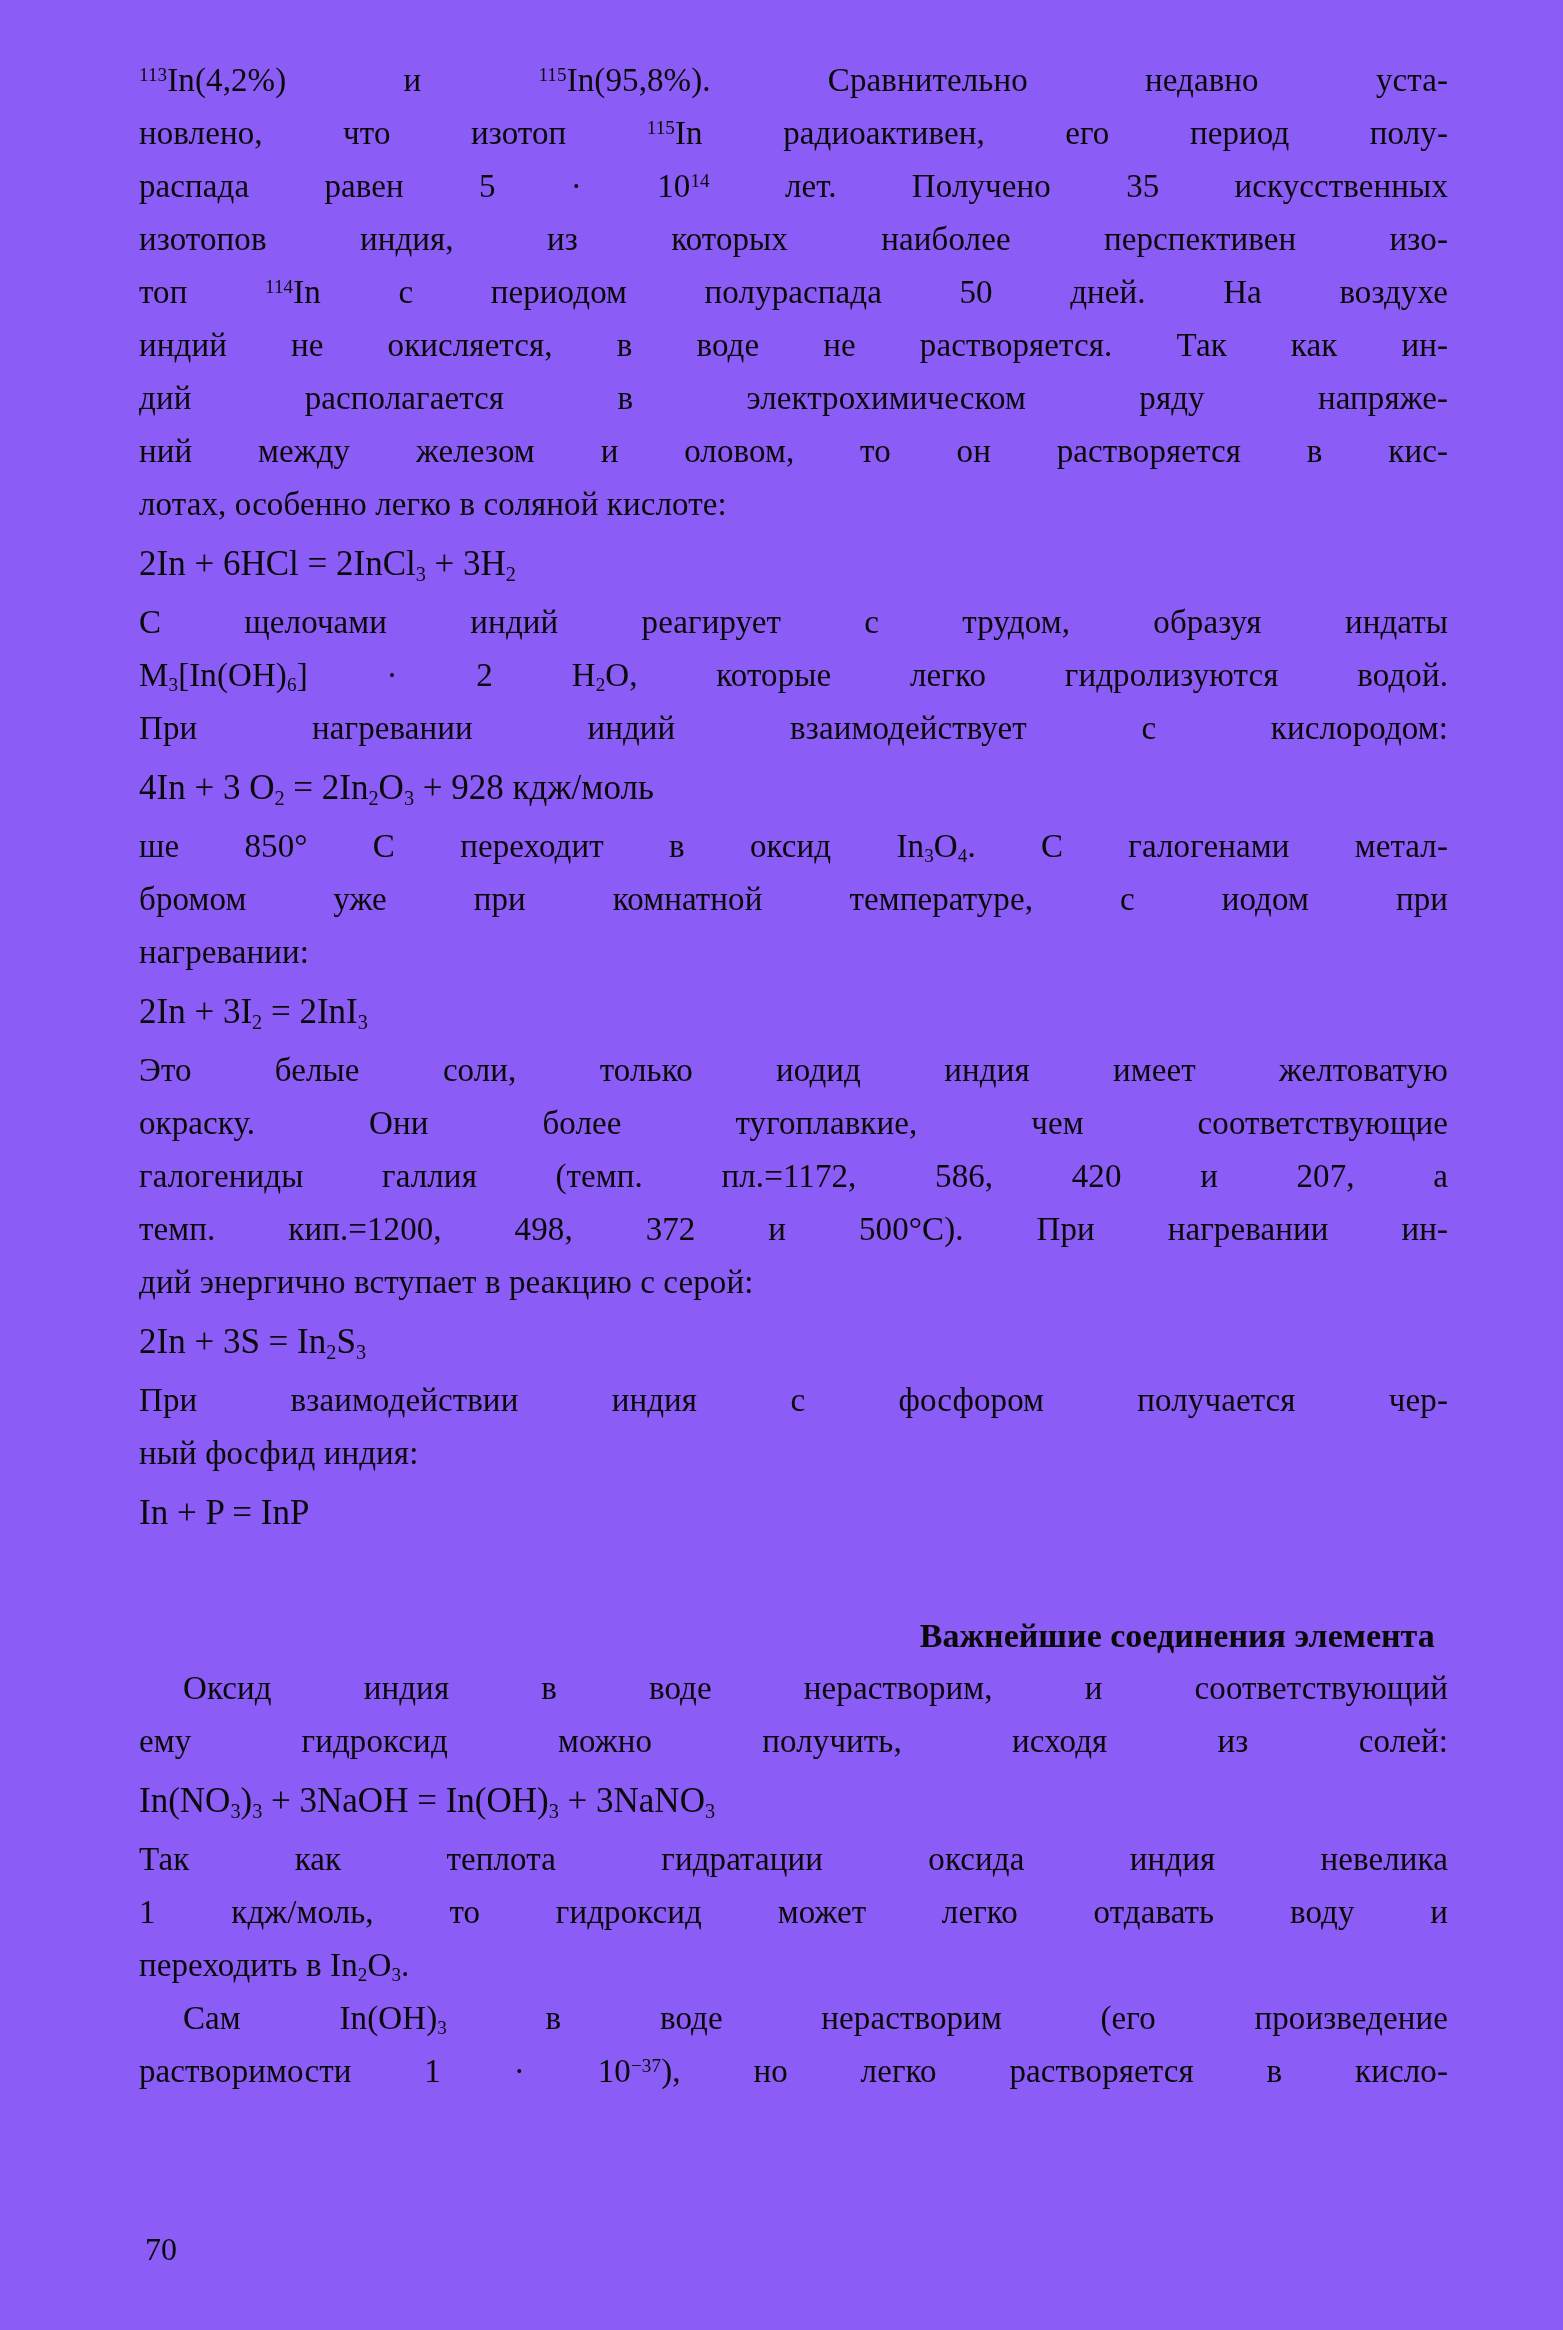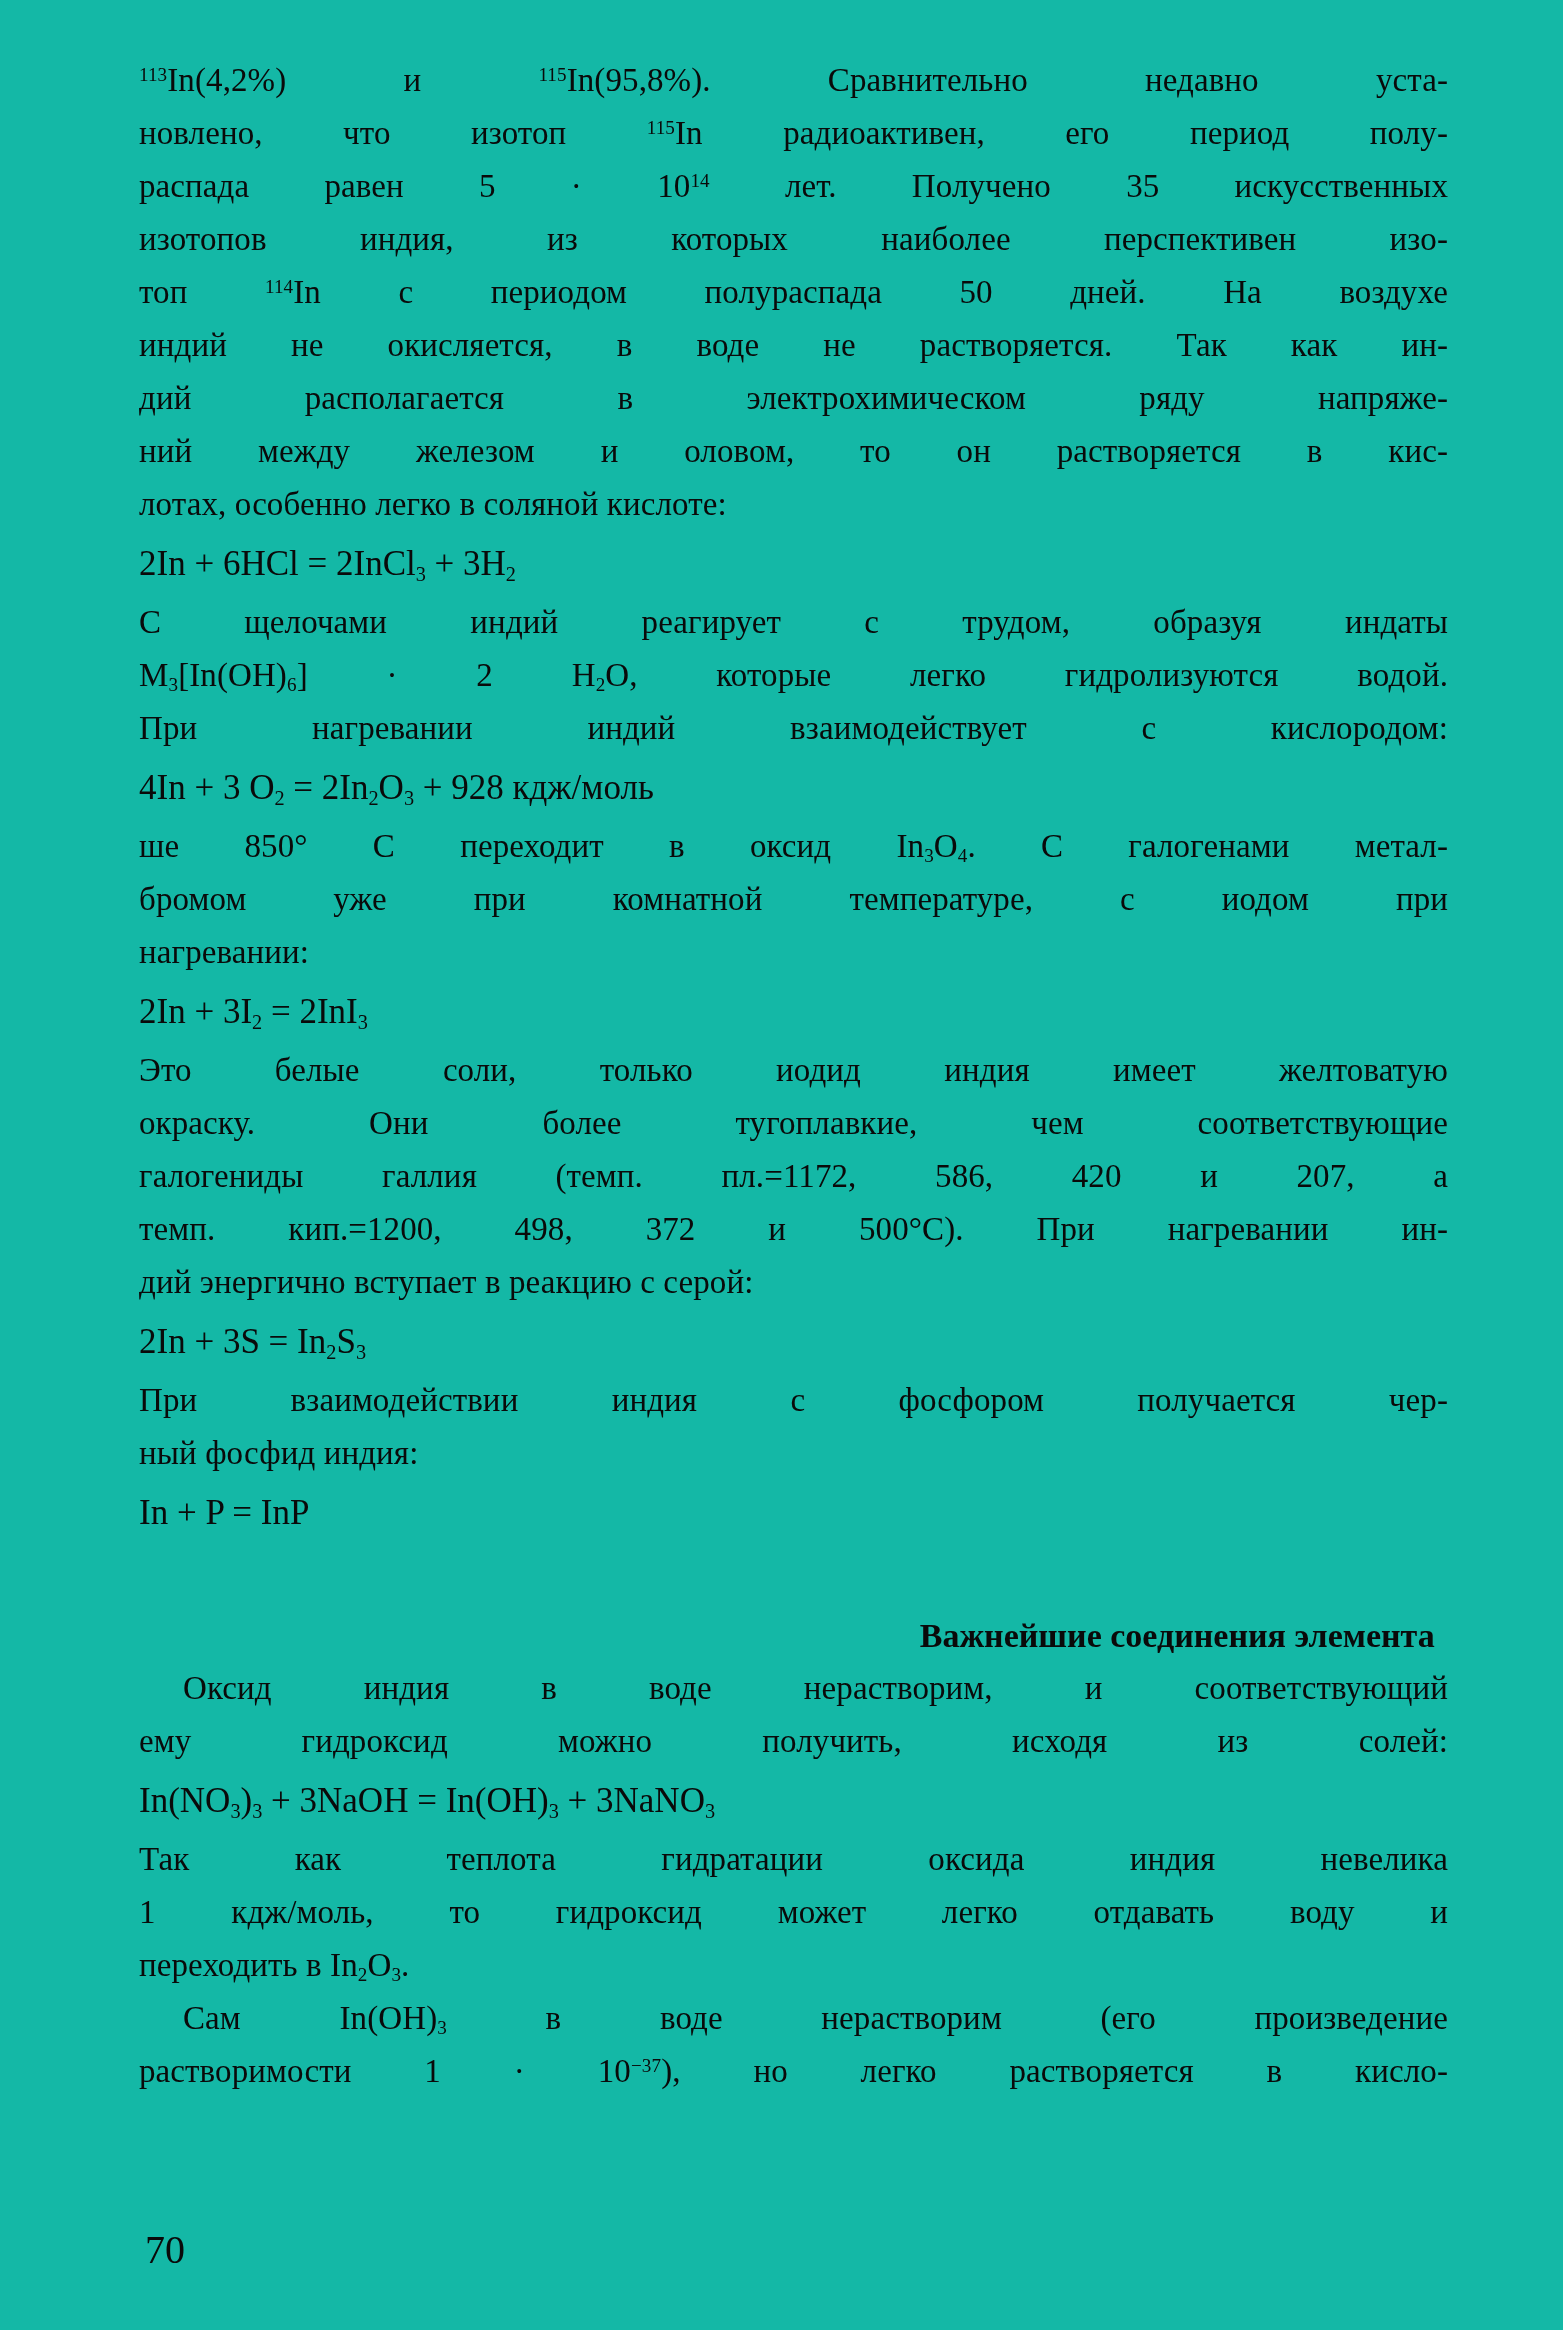--- a/index.html
+++ b/index.html
@@ -1,19 +1,19 @@
 <!DOCTYPE html>
 <html style="font-size:8.8px"><head>
 <meta charset="utf-8">
 <style>
   html,body{margin:0;padding:0;background:#777;}
   .book-page{
     position:relative;
     width:1563px;height:2330px;
-    background:#14b8a6;
+    background:#8b5cf6;
     color:#0a0a0a;
     font-family:"Liberation Serif","DejaVu Serif",serif;
     overflow:hidden;
   }
   .text-column{
     position:absolute;
     left:139px;top:54px;
     width:1309px;
   }
   .ln{
@@ -43,21 +43,21 @@
     font-weight:bold;
     text-align:right;
     padding-right:13.3px;
   }
   .s-sup{ font-size:58%; position:relative; top:-0.52em; }
   .s-sub{ font-size:58%; position:relative; top:0.28em; }
   .s-i{ }
   .pagenum{
     position:absolute;
     left:145px;top:2233px;
-    font-size:40px;
+    font-size:32px;
     line-height:33px;
   }
 </style>
 </head>
 <body>
 
 <div class="book-page">
   <div class="text-column">
 
     <div class="ln"><span class="s-sup">113</span><span>In(4,2%) и </span><span class="s-sup">115</span><span>In(95,8%). Сравнительно недавно уста-</span></div>

